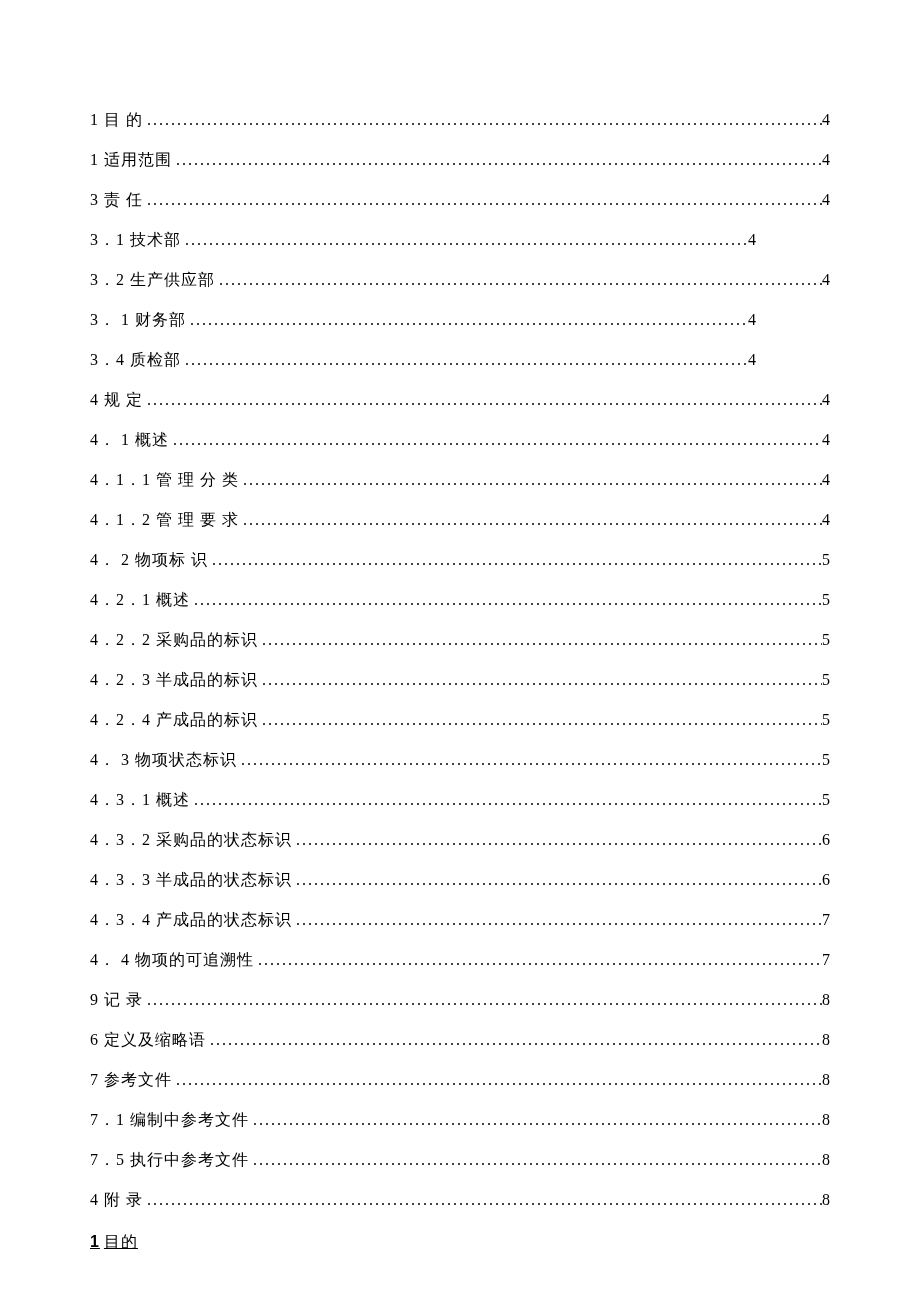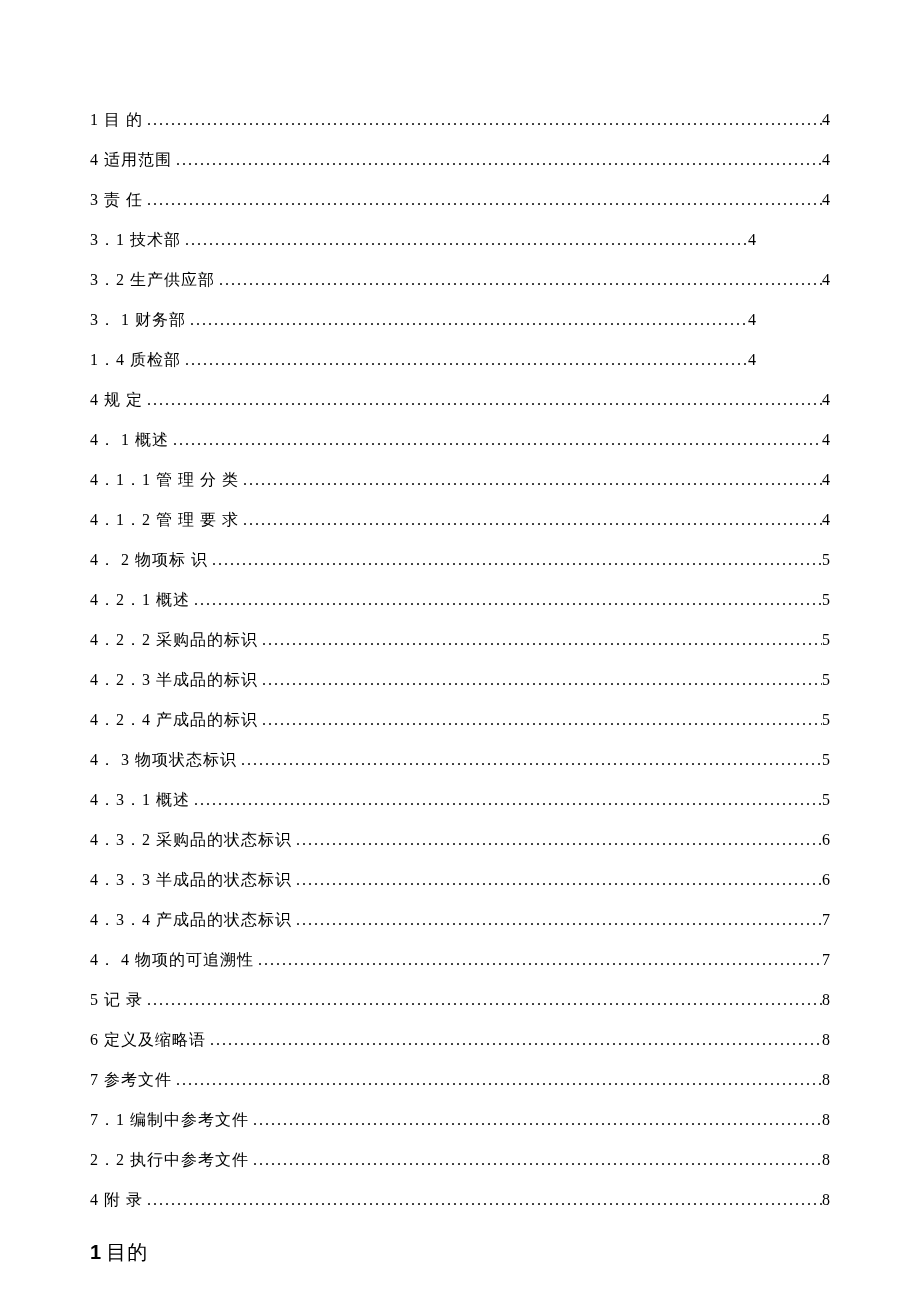--- a/index.html
+++ b/index.html
@@ -34,41 +34,42 @@
       color: #000;
       padding: 0 4px;
     }
     .toc-dots::after {
       content: "..............................................................................................................................................";
     }
     .toc-page {
       flex: 0 0 auto;
     }
     .section-heading {
-      margin-top: 28px;
-      font-size: 20px;
+      margin-top: 21px;
+      font-size: 16px;
       letter-spacing: 1px;
+      text-decoration: underline;
     }
     .section-heading .num {
       font-family: Arial, sans-serif;
       font-weight: bold;
       margin-right: 4px;
     }
   </style>
 </head>
 <body>
 
 <div id="toc-container">
     <div class="toc-entry">
       <span class="toc-label">1 目 的</span>
       <span class="toc-dots"></span>
       <span class="toc-page">4</span>
     </div>
     <div class="toc-entry">
-      <span class="toc-label">4 适用范围</span>
+      <span class="toc-label">1 适用范围</span>
       <span class="toc-dots"></span>
       <span class="toc-page">4</span>
     </div>
     <div class="toc-entry">
       <span class="toc-label">3 责 任</span>
       <span class="toc-dots"></span>
       <span class="toc-page">4</span>
     </div>
     <div class="toc-entry short">
       <span class="toc-label">3．1 技术部</span>
@@ -79,21 +80,21 @@
       <span class="toc-label">3．2 生产供应部</span>
       <span class="toc-dots"></span>
       <span class="toc-page">4</span>
     </div>
     <div class="toc-entry short">
       <span class="toc-label">3． 1 财务部</span>
       <span class="toc-dots"></span>
       <span class="toc-page">4</span>
     </div>
     <div class="toc-entry short">
-      <span class="toc-label">1．4 质检部</span>
+      <span class="toc-label">3．4 质检部</span>
       <span class="toc-dots"></span>
       <span class="toc-page">4</span>
     </div>
     <div class="toc-entry">
       <span class="toc-label">4 规 定</span>
       <span class="toc-dots"></span>
       <span class="toc-page">4</span>
     </div>
     <div class="toc-entry">
       <span class="toc-label">4． 1 概述</span>
@@ -159,41 +160,41 @@
       <span class="toc-label">4．3．4 产成品的状态标识</span>
       <span class="toc-dots"></span>
       <span class="toc-page">7</span>
     </div>
     <div class="toc-entry">
       <span class="toc-label">4． 4 物项的可追溯性</span>
       <span class="toc-dots"></span>
       <span class="toc-page">7</span>
     </div>
     <div class="toc-entry">
-      <span class="toc-label">5 记 录</span>
+      <span class="toc-label">9 记 录</span>
       <span class="toc-dots"></span>
       <span class="toc-page">8</span>
     </div>
     <div class="toc-entry">
       <span class="toc-label">6 定义及缩略语</span>
       <span class="toc-dots"></span>
       <span class="toc-page">8</span>
     </div>
     <div class="toc-entry">
       <span class="toc-label">7 参考文件</span>
       <span class="toc-dots"></span>
       <span class="toc-page">8</span>
     </div>
     <div class="toc-entry">
       <span class="toc-label">7．1  编制中参考文件</span>
       <span class="toc-dots"></span>
       <span class="toc-page">8</span>
     </div>
     <div class="toc-entry">
-      <span class="toc-label">2．2  执行中参考文件</span>
+      <span class="toc-label">7．5  执行中参考文件</span>
       <span class="toc-dots"></span>
       <span class="toc-page">8</span>
     </div>
     <div class="toc-entry">
       <span class="toc-label">4 附 录</span>
       <span class="toc-dots"></span>
       <span class="toc-page">8</span>
     </div>
   </div>
 

